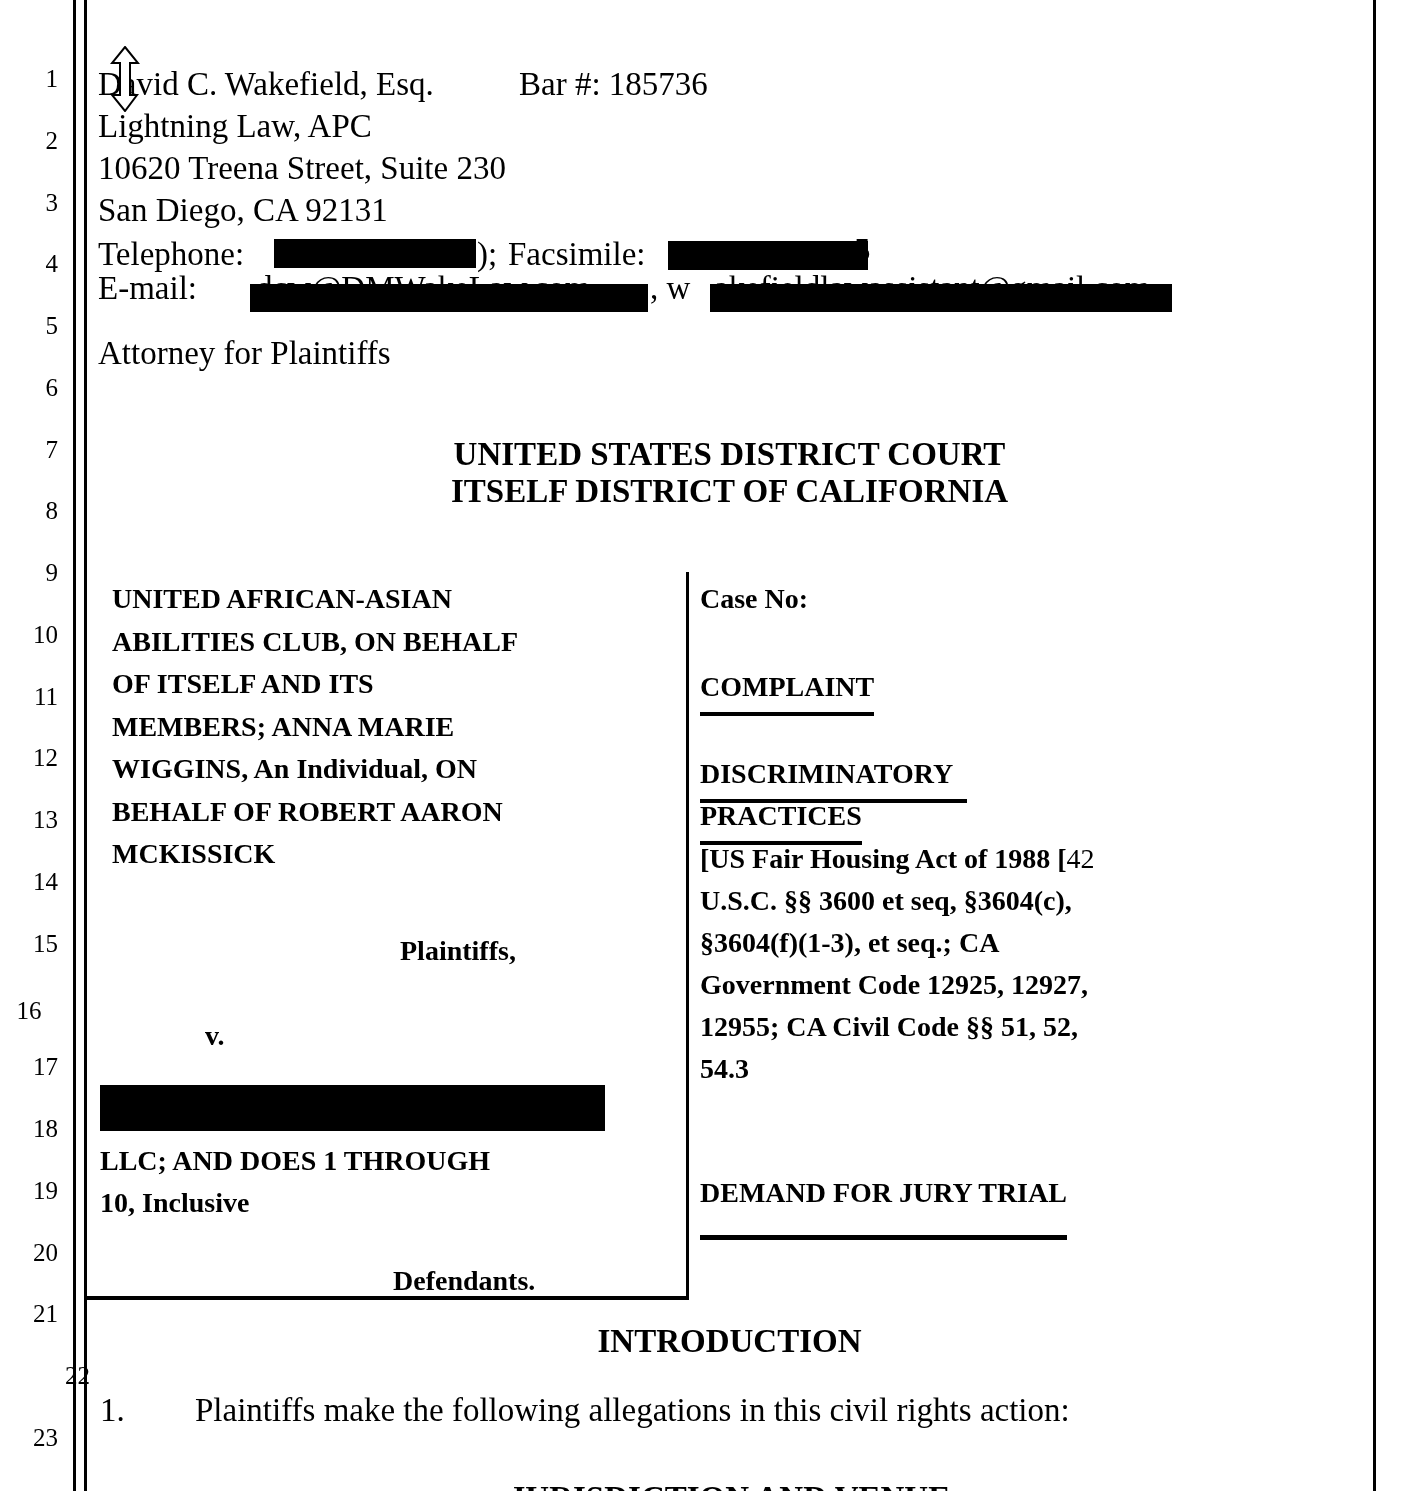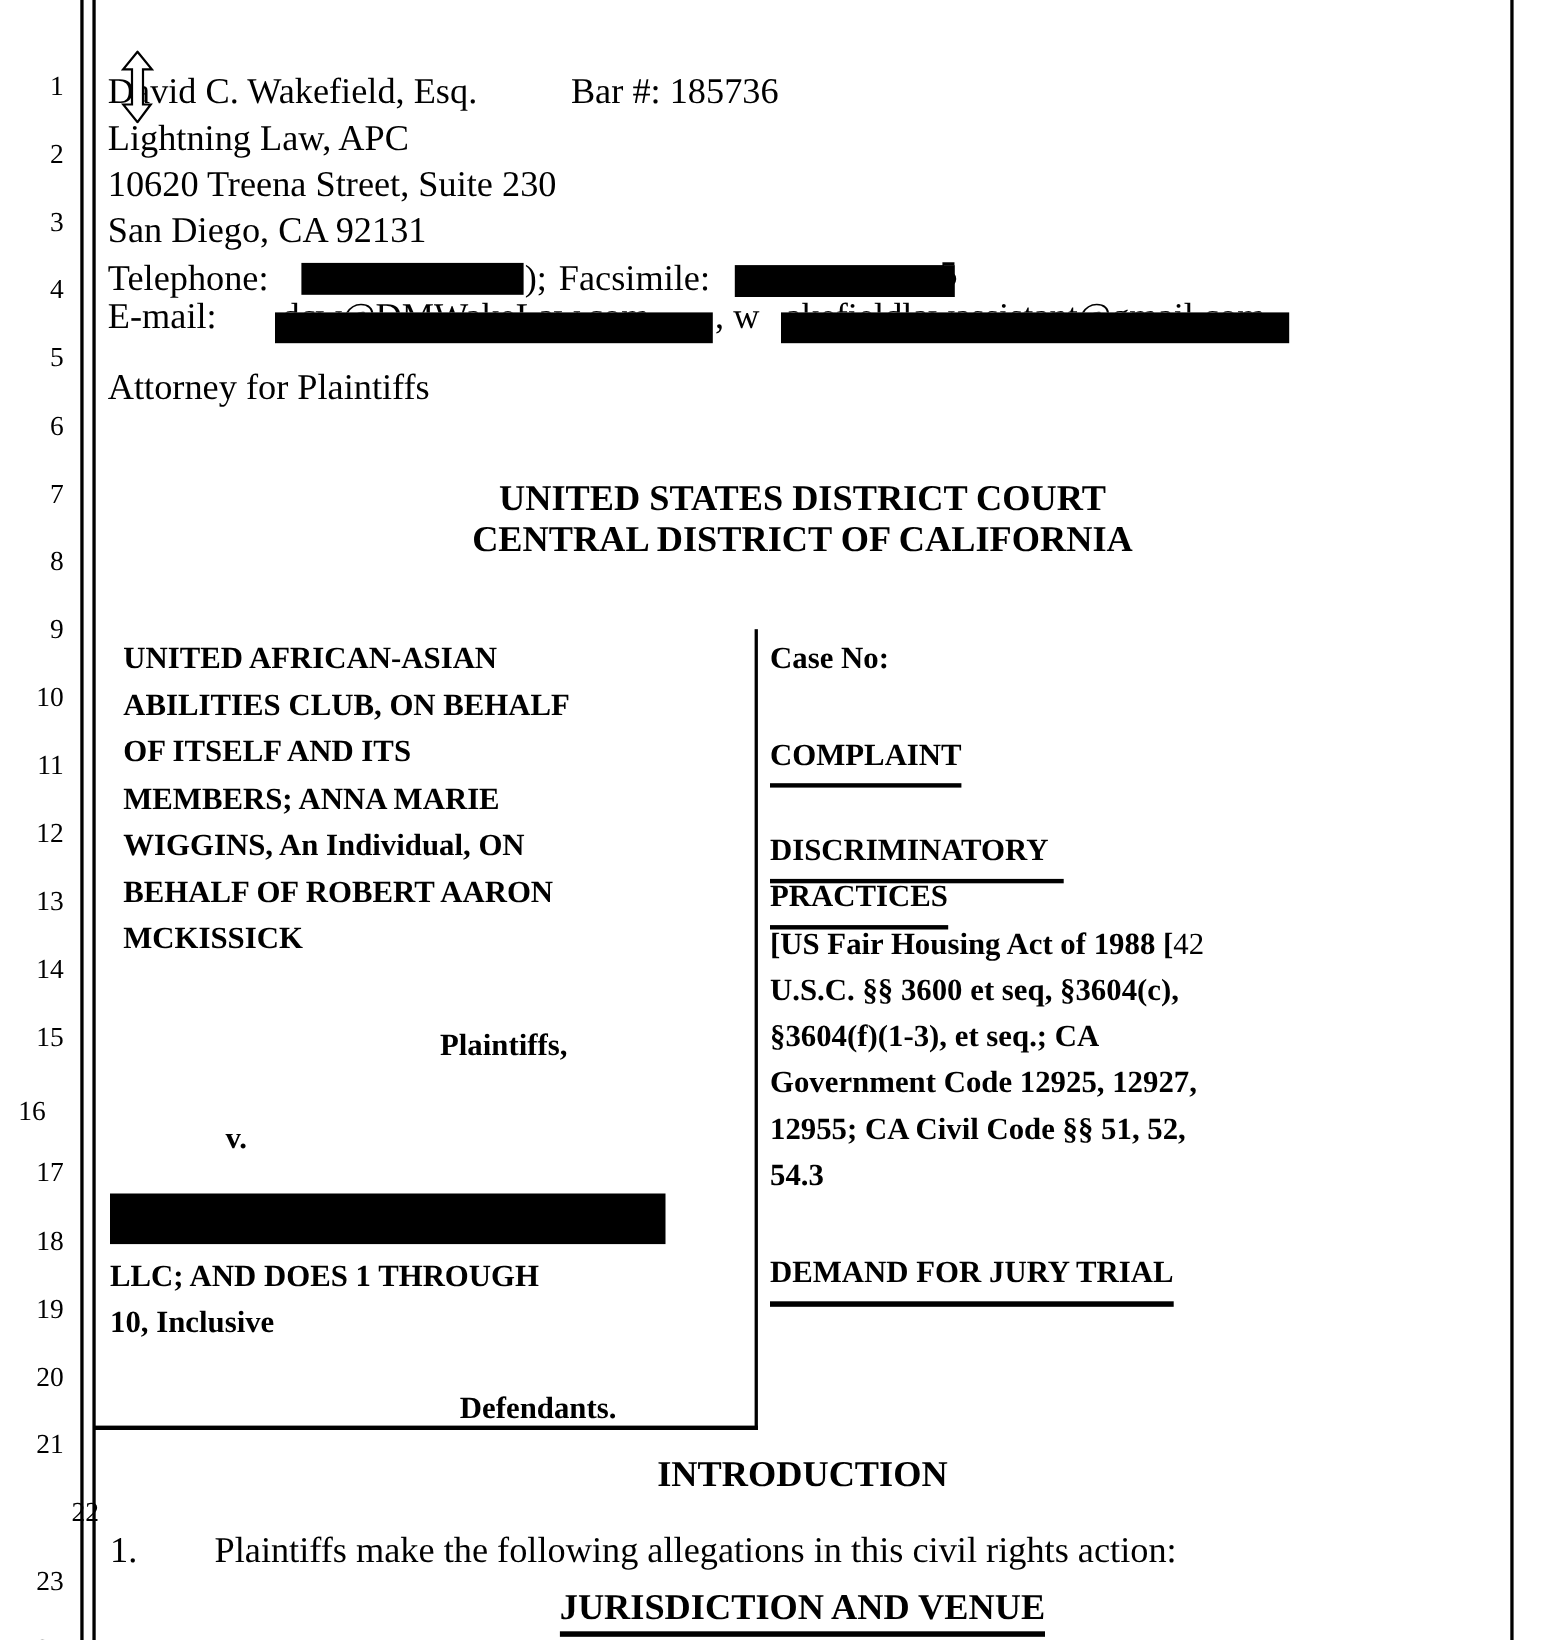--- a/index.html
+++ b/index.html
@@ -17,21 +17,21 @@
   .line-number{
     position:absolute;left:0;width:58px;
     text-align:right;font-size:25px;line-height:1;
   }
   
   .body-text{font-size:33px;}
   .caption-text{font-size:28px;font-weight:bold;line-height:42.5px;}
   .heading{font-size:33px;font-weight:bold;}
   .centered{left:85px;width:1289px;text-align:center;}
   .u4{border-bottom:4px solid #000;padding-bottom:3px;display:inline-block;}
-  .u5{border-bottom:5px solid #000;padding-bottom:4px;display:inline-block;}
+  .u5{border-bottom:5px solid #000;padding-bottom:20px;display:inline-block;margin-top:36px;}
   .redact{position:absolute;background:#000;}
   .peek{position:absolute;overflow:hidden;height:12px;}
   .peek > span{display:block;font-size:33px;line-height:1;}
   .caption-divider{position:absolute;width:3px;background:#000;}
   .caption-bottom{position:absolute;height:4px;background:#000;}
   svg{display:block;}
 </style>
 </head>
 <body>
 
@@ -94,41 +94,41 @@
   <div class="redact" style="left:250px;top:284px;width:398px;height:28px;"></div>
   <div class="abs body-text" style="left:650px;top:272px;">,  w</div>
   <div class="peek" style="left:714px;top:272px;width:470px;">
     <span>akefieldlawassistant@gmail.com</span>
   </div>
   <div class="redact" style="left:710px;top:284px;width:462px;height:28px;"></div>
 
   <div class="abs body-text" style="left:98px;top:337px;">Attorney for Plaintiffs</div>
 
   <div class="abs heading centered" style="top:438px;">UNITED STATES DISTRICT COURT</div>
-  <div class="abs heading centered" style="top:475px;">CENTRAL DISTRICT OF CALIFORNIA</div>
+  <div class="abs heading centered" style="top:475px;">ITSELF DISTRICT OF CALIFORNIA</div>
 
   <div class="caption-divider" style="left:686px;top:572px;height:728px;"></div>
   <div class="caption-bottom" style="left:85px;top:1296px;width:604px;"></div>
 
   <div class="abs caption-text" style="left:112px;top:578px;white-space:normal;width:560px;">
     <div>UNITED AFRICAN-ASIAN</div>
     <div>ABILITIES CLUB, ON BEHALF</div>
     <div>OF ITSELF AND ITS</div>
     <div>MEMBERS; ANNA MARIE</div>
     <div>WIGGINS, An Individual, ON</div>
     <div>BEHALF OF ROBERT AARON</div>
     <div>MCKISSICK</div>
   </div>
   <div class="abs caption-text" style="left:400px;top:930px;">Plaintiffs,</div>
   <div class="abs caption-text" style="left:205px;top:1015px;">v.</div>
 
   <div class="redact" style="left:100px;top:1085px;width:505px;height:46px;"></div>
   <div class="abs caption-text" style="left:100px;top:1140px;">LLC; AND DOES 1 THROUGH</div>
   <div class="abs caption-text" style="left:100px;top:1182px;">10, Inclusive</div>
-  <div class="abs caption-text" style="left:418px;top:1260px;">Defendants.</div>
+  <div class="abs caption-text" style="left:393px;top:1260px;">Defendants.</div>
 
   <div class="abs caption-text" style="left:700px;top:578px;">Case No:</div>
   <div class="abs caption-text" style="left:700px;top:666px;">
     <span class="u4">COMPLAINT</span>
   </div>
   <div class="abs caption-text" style="left:700px;top:753px;">
     <span class="u4" style="padding-right:14px;">DISCRIMINATORY</span>
   </div>
   <div class="abs caption-text" style="left:700px;top:795px;">
     <span class="u4">PRACTICES</span>

